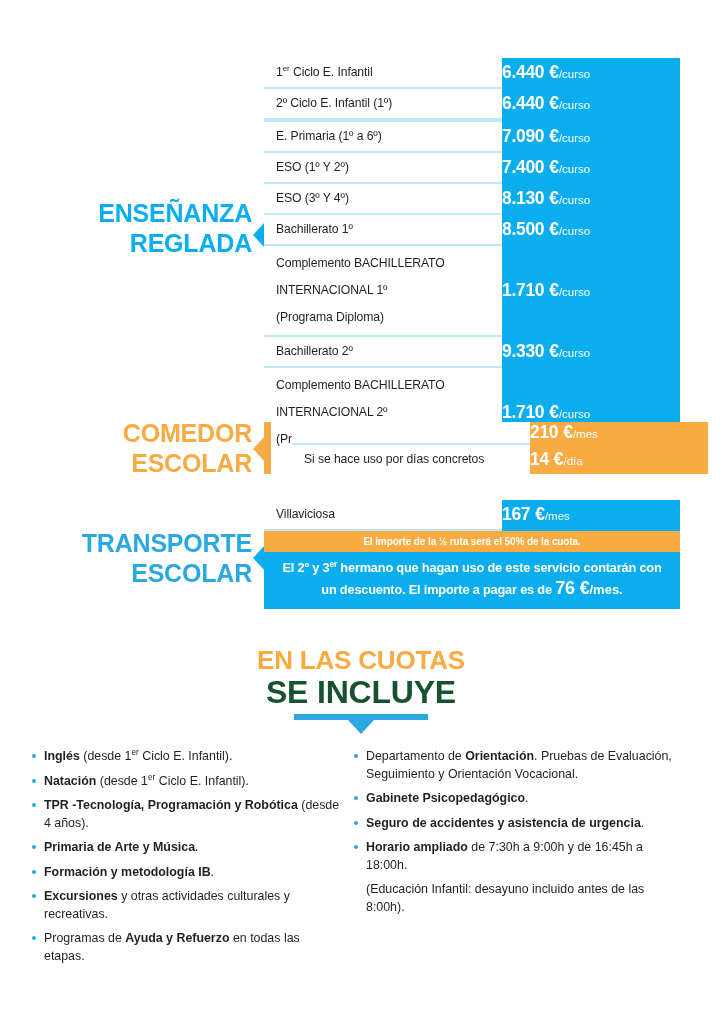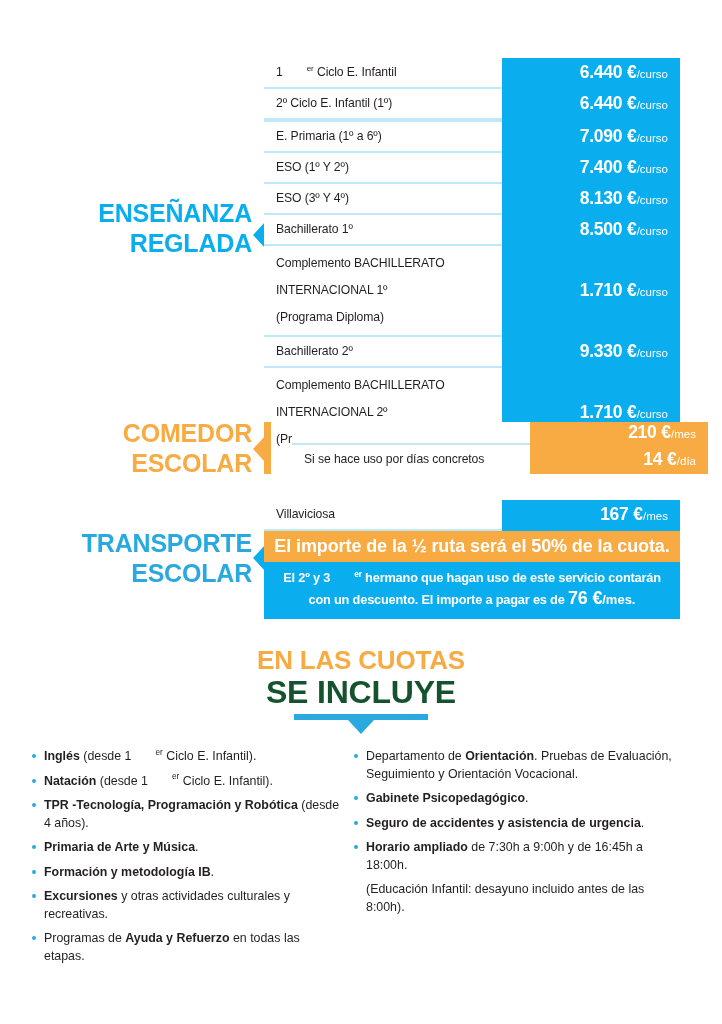--- a/index.html
+++ b/index.html
@@ -47,21 +47,21 @@
     background:#ffffff;
     color:#231f20;
     font-size:12.2px;
     padding:4px 0 4px 12px !important;
     line-height:21px;
     letter-spacing:-0.1px;
   }
   .r-price{
     background:#0aaeef;
     color:#ffffff;
-    text-align:right;
+    text-align:left;
     padding-right:12px !important;
     white-space:nowrap;
   }
   .amount{font-size:17.5px;font-weight:bold;letter-spacing:-0.3px;}
   .eur{font-size:17.5px;font-weight:bold;}
   .per{font-size:11.5px;font-weight:normal;letter-spacing:0px;}
   .sep-row td{height:2px;padding:0 !important;line-height:0;font-size:0;}
   .sep-l{background:#bfe8fa;}
   .sep-b{background:#0aaeef;}
   .multi{line-height:27px;}
@@ -79,21 +79,21 @@
   
   #transporte{left:264px;top:500px;width:416px;}
   #transporte .strip{background:#0aaeef;}
   #transporte .pointer{
     left:-11px;
     border-right:12px solid #0aaeef;
   }
   .note-orange{
     background:#f7ab42;
     color:#ffffff;
-    font-size:18px;
+    font-size:10px;
     font-weight:bold;
     text-align:center;
     padding:5px 6px !important;
     letter-spacing:-0.1px;
     margin-left:29px;
   }
   .note-blue{
     background:#0aaeef;
     color:#ffffff;
     font-size:12.8px;
@@ -159,21 +159,21 @@
     padding-left:14px;
     margin-bottom:7px;
   }
   .li.nb{padding-left:14px;}
   .dot{
     position:absolute;left:2px;top:6px;
     width:4px;height:4px;border-radius:50%;
     background:#29a9e0;
   }
   .li b{font-weight:bold;}
-  sup{font-size:0.66em;vertical-align:super;line-height:0;margin-left:24px;}
+  sup{font-size:0.66em;vertical-align:super;line-height:0;}
 </style>
 </head>
 <body>
 
 <div class="page">
 
   <div class="sec-label" id="lbl-ensenanza">
     <span>ENSEÑANZA</span><br>
     <span>REGLADA</span>
   </div>

